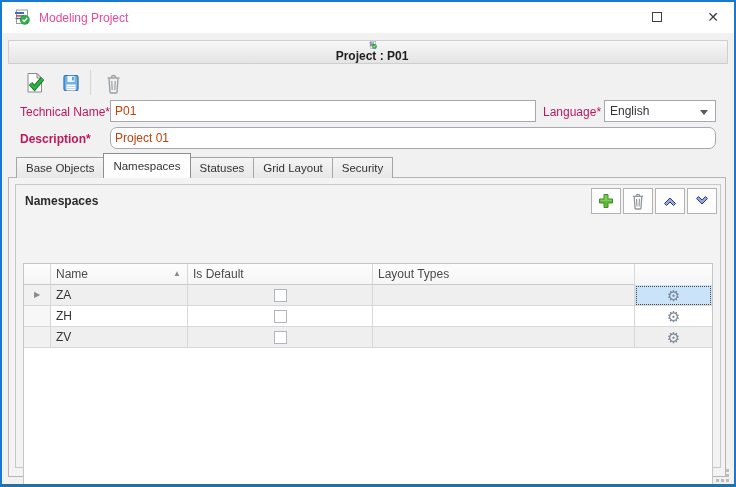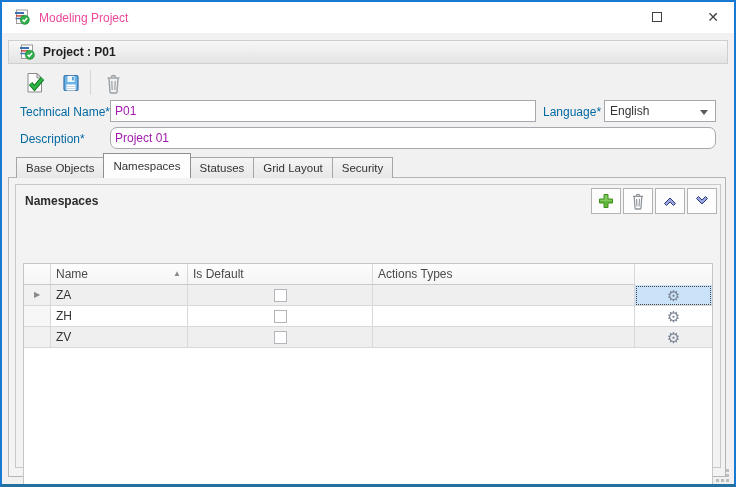--- a/index.html
+++ b/index.html
@@ -15,44 +15,44 @@
   .titlebar .title { position:absolute; left:37px; top:9px; color:#ec4899; }
   .win-btn { position:absolute; top:0; width:34px; height:30px; display:flex; align-items:center; justify-content:center; cursor:pointer; }
   .btn-max { left:638px; }
   .btn-max span { display:block; width:10px; height:10px; border:1px solid #3f3f3f; }
   .btn-close { left:694px; }
   .btn-close span { font-size:14px; color:#3f3f3f; line-height:1; }
   
   .proj-header {
     position:absolute; left:6px; top:38px; right:6px; height:24px;
     background:linear-gradient(#f7f7f7,#e4e4e4); border:1px solid #cfcfcf;
-    display:flex; align-items:center;
+    display:flex; align-items:center;flex-direction:column;
   }
   .proj-header svg { margin-left:10px; }
   .proj-header .ptitle { margin-left:8px; font-weight:bold; color:#1f1f1f; }
   
   .toolbar { position:absolute; left:6px; top:64px; right:6px; height:32px; }
   .tool-btn { position:absolute; top:4px; width:26px; height:26px; display:flex; align-items:center; justify-content:center; cursor:pointer; }
   .tb-validate { left:14px; } .tb-save { left:50px; } .tb-trash { left:92px; }
   .tool-sep { position:absolute; left:82px; top:4px; width:1px; height:25px; background:#d6d6d6; }
   
-  .f-label { position:absolute; color:#0369a1; }
+  .f-label { position:absolute; color:#be185d; }
   .f-input {
     position:absolute; height:22px; border:1px solid #a5a9ad; background:#fff;
-    font-family:"Liberation Sans",sans-serif; font-size:12px; color:#a21caf; padding:0 4px;
+    font-family:"Liberation Sans",sans-serif; font-size:12px; color:#c2410c; padding:0 4px;
   }
   .lbl-tech { left:18px; top:103px; } .inp-tech { left:108px; top:98px; width:426px; }
   .lbl-lang { left:541px; top:103px; }
   .combo {
     position:absolute; left:602px; top:98px; width:112px; height:22px; background:#fff;
     border:1px solid #a5a9ad; display:flex; align-items:center; padding-left:5px; cursor:pointer;
   }
   .combo .arrow { position:absolute; right:7px; top:9px; width:0; height:0;
     border-left:4px solid transparent; border-right:4px solid transparent; border-top:5px solid #5a5a5a; }
-  .lbl-desc { left:18px; top:130px; } .inp-desc { left:108px; top:125px; width:606px;border-radius:7px; }
+  .lbl-desc { left:18px; top:130px;font-weight:bold; } .inp-desc { left:108px; top:125px; width:606px;border-radius:7px; }
   
   .tabstrip { position:absolute; left:14px; top:151px; height:25px; display:flex; align-items:flex-end; z-index:3; }
   .tab {
     height:21px; padding:0 9px; display:flex; align-items:center; font-size:11.5px;
     background:linear-gradient(#f5f5f5,#e7e7e7); border:1px solid #a6a6a6; border-bottom:none;
     margin-right:-1px; color:#333; cursor:pointer; position:relative;
   }
   .tab.active { height:25px; background:#fdfdfd; border-color:#8f8f8f; z-index:4; }
   .tabpage {
     position:absolute; left:6px; top:175px; width:718px; height:300px;
@@ -209,21 +209,21 @@
       </div>
 
       <div class="grid">
         <div class="grow ghead">
           <div class="gcell col-ind"></div>
           <div class="gcell col-name">
             <span>Name</span>
             <span class="sort-ico">▲</span>
           </div>
           <div class="gcell col-def" style="justify-content:flex-start;padding-left:5px;">Is Default</div>
-          <div class="gcell col-obj">Actions Types</div>
+          <div class="gcell col-obj">Layout Types</div>
         </div>
 
         <div class="grow gr alt">
           <div class="gcell col-ind">
             <span class="expand-ico">▶</span>
           </div>
           <div class="gcell col-name">ZA</div>
           <div class="gcell col-def">
               <span class="cb"></span>
             </div>

